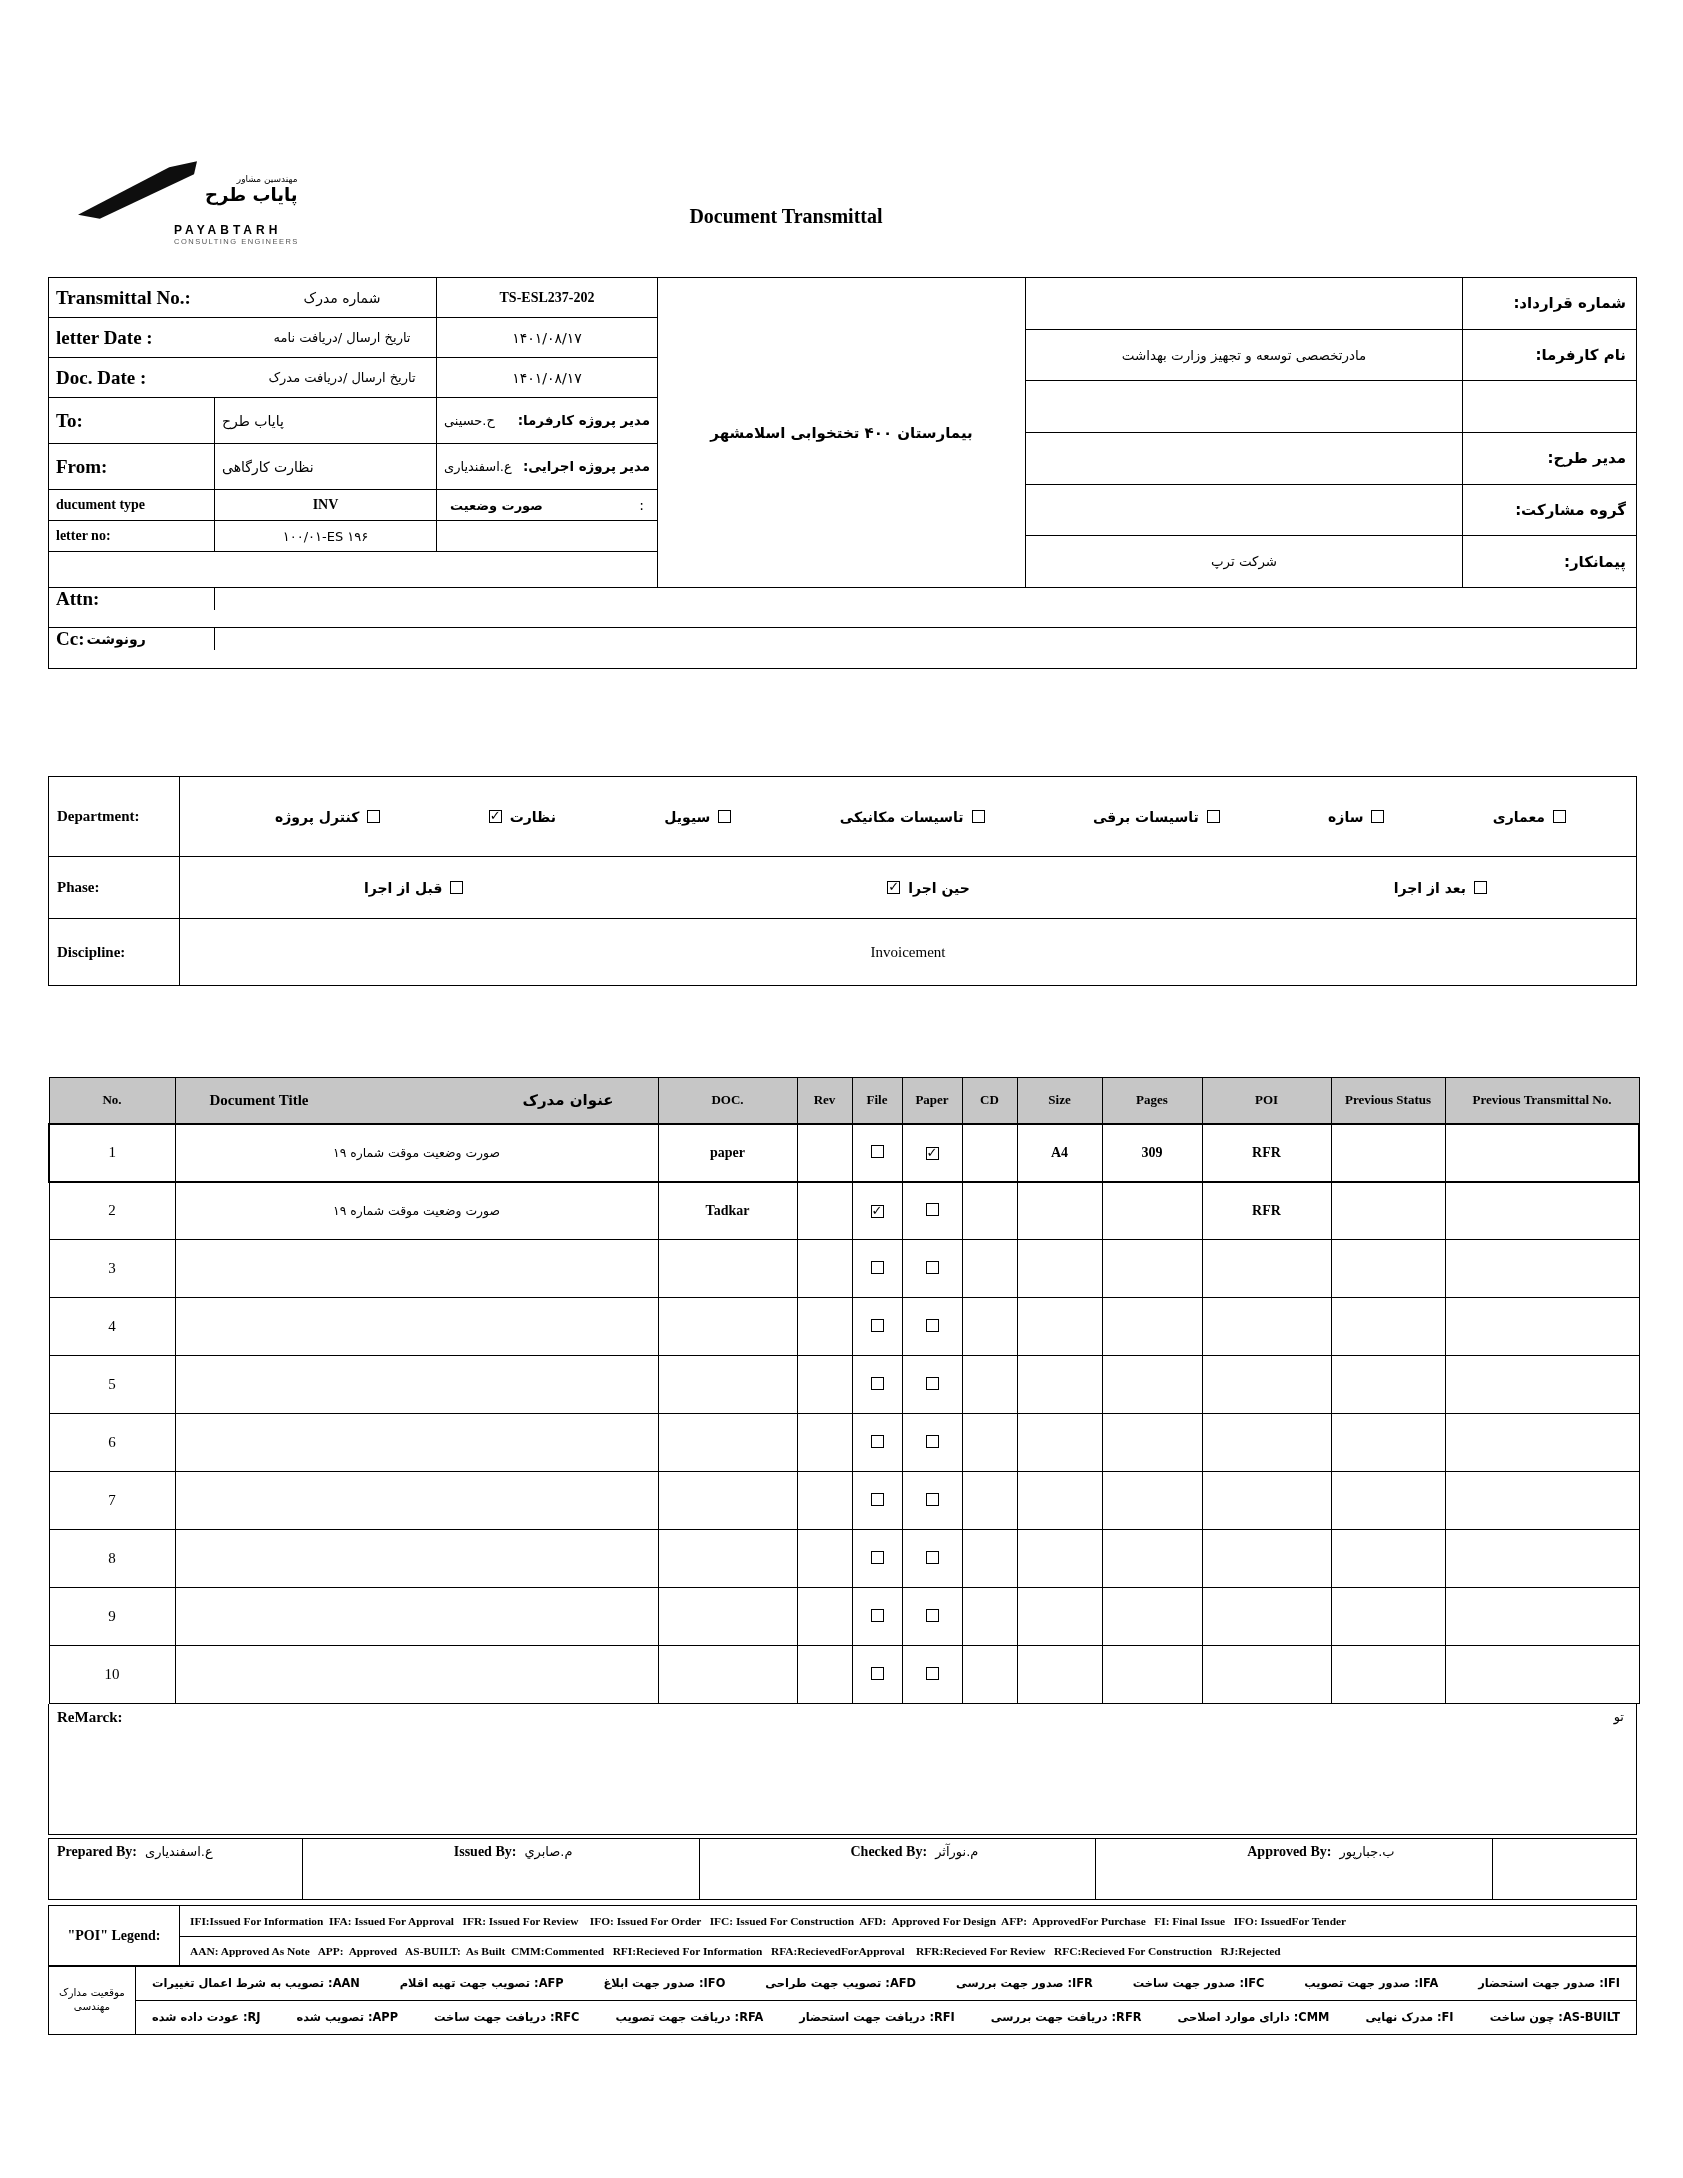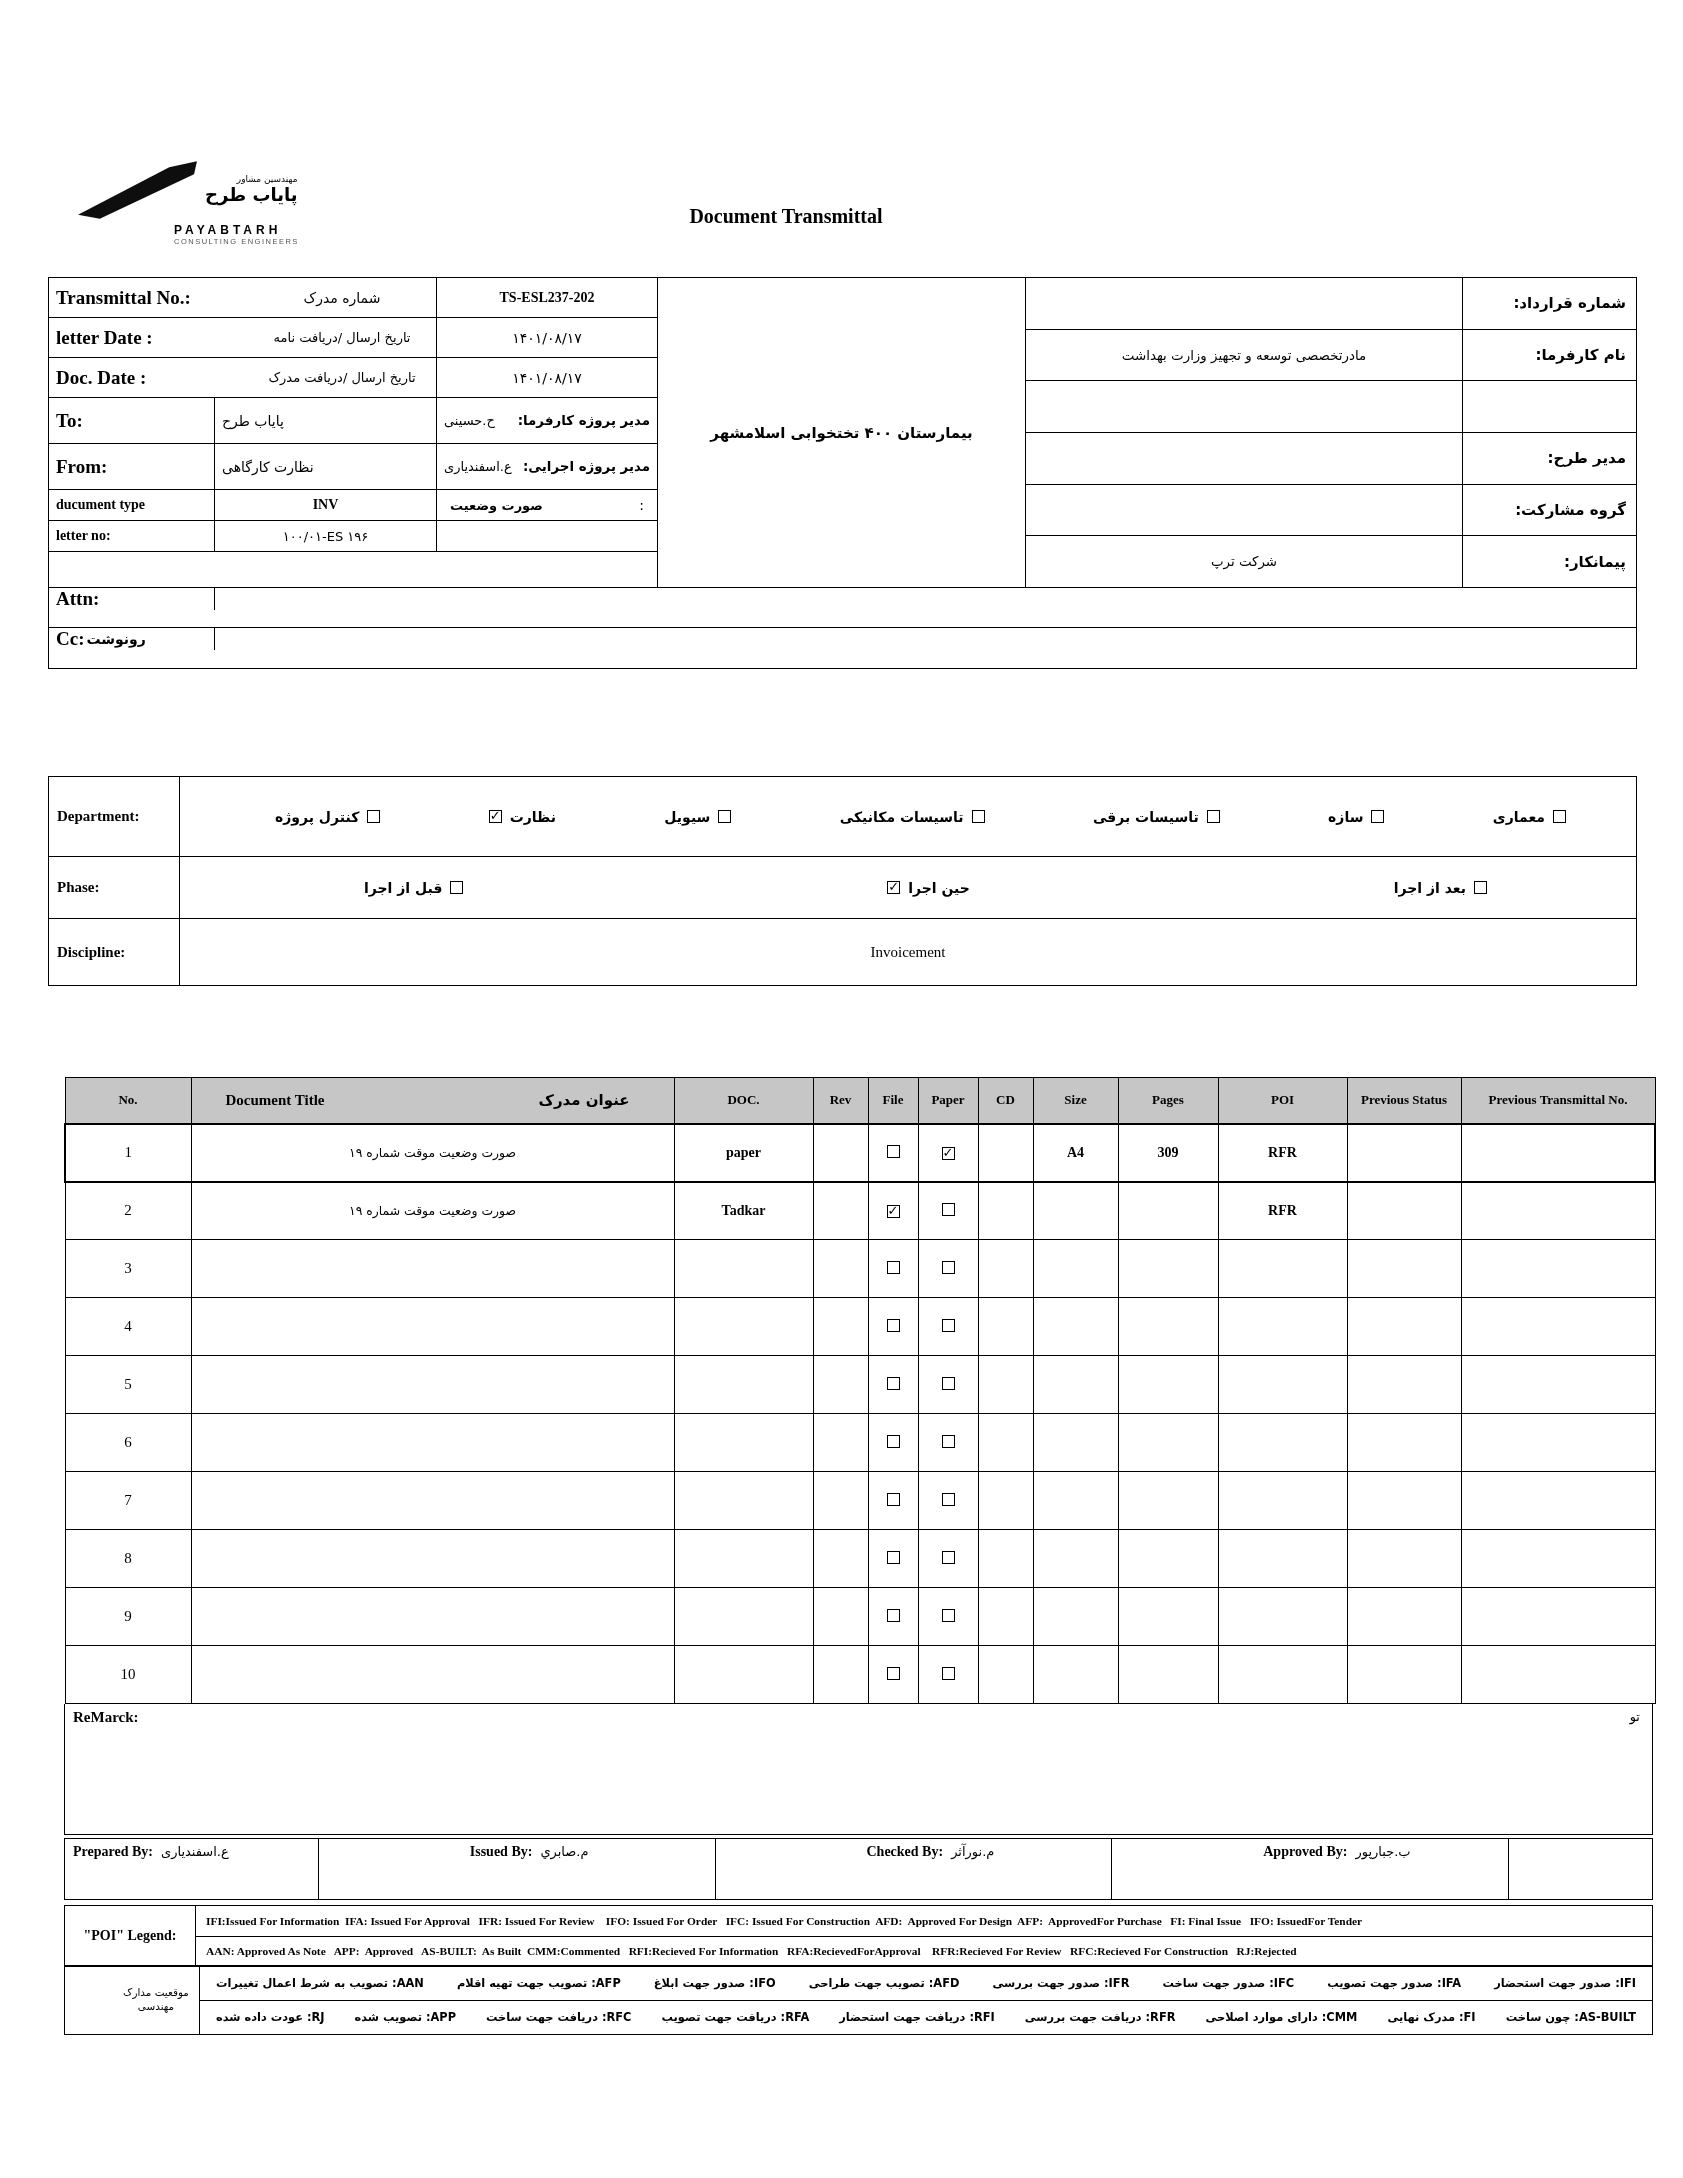--- a/index.html
+++ b/index.html
@@ -69,21 +69,21 @@
   .disc-body { justify-content:center; font-size:15px; font-family:"Liberation Serif",serif; }
   .opt { display:flex; align-items:center; gap:8px; direction:ltr; }
   .opt-lbl { font-size:14px; font-weight:bold; }
   .opt.checked { flex-direction:row-reverse; }
 
   .cb { display:inline-flex; width:13px; height:13px; border:1.5px solid #000; align-items:center;
         justify-content:center; background:#fff; flex:0 0 auto; }
   .cb.checked::after, .opt.checked .cb::after { content:"✓"; font-size:13px; font-weight:bold; transform:translateY(-1px); }
 
   
-  .bottom { position:absolute; left:64px; top:1077px; width:1589px; }
+  .bottom { position:absolute; left:48px; top:1077px; width:1589px; }
 
   table.doc-table { width:1589px; border-collapse:collapse; table-layout:fixed; }
   .doc-table th, .doc-table td { border:1px solid #000; padding:2px 4px; text-align:center; vertical-align:middle; overflow:hidden; }
   .doc-table thead th { background:#c6c6c6; height:46px; font-family:"Liberation Serif",serif; font-size:13px; }
   .doc-table td { height:58px; font-size:14px; }
   .doc-table { border:1.6px solid #000; }
   .th-title { text-align:left; }
   .th-title .wrap { display:flex; justify-content:space-between; align-items:center; padding:0 40px 0 30px; }
   .th-title .t-en { font-size:15px; font-weight:bold; }
   .th-title .t-fa { font-size:15px; font-weight:bold; direction:rtl; font-family:"DejaVu Sans",sans-serif; }
@@ -106,21 +106,21 @@
   .sign-val { font-size:13px; direction:rtl; }
 
   .poi { display:flex; border:1.6px solid #000; margin-top:5px; height:62px; }
   .poi-lbl { width:131px; border-right:1px solid #000; display:flex; align-items:center; justify-content:center;
              font-family:"Liberation Serif",serif; font-weight:bold; font-size:14px; }
   .poi-lines { flex:1; display:flex; flex-direction:column; }
   .poi-line { flex:1; display:flex; align-items:center; padding:0 10px; font-family:"Liberation Serif",serif;
               font-weight:bold; font-size:11.4px; white-space:pre-wrap; overflow:hidden; }
   .poi-line:first-child { border-bottom:1px solid #000; }
 
-  .falegend { display:flex; border:1.6px solid #000; margin-top:-2px; height:70px;padding-left:48px; }
+  .falegend { display:flex; border:1.6px solid #000; margin-top:-2px; height:70px; }
   .fa-side { width:87px; border-right:1px solid #000; display:flex; align-items:center; justify-content:center;
              text-align:center; font-size:10.4px; direction:rtl; padding:2px; line-height:1.3; }
   .fa-lines { flex:1; display:flex; flex-direction:column; }
   .fa-line { flex:1; display:flex; justify-content:space-between; align-items:center; padding:0 16px;
              direction:rtl; font-size:11.4px; font-weight:bold; }
   .fa-line:first-child { border-bottom:1px solid #000; }
   .fa-item { white-space:nowrap; }
 </style>
 </head>
 <body>

